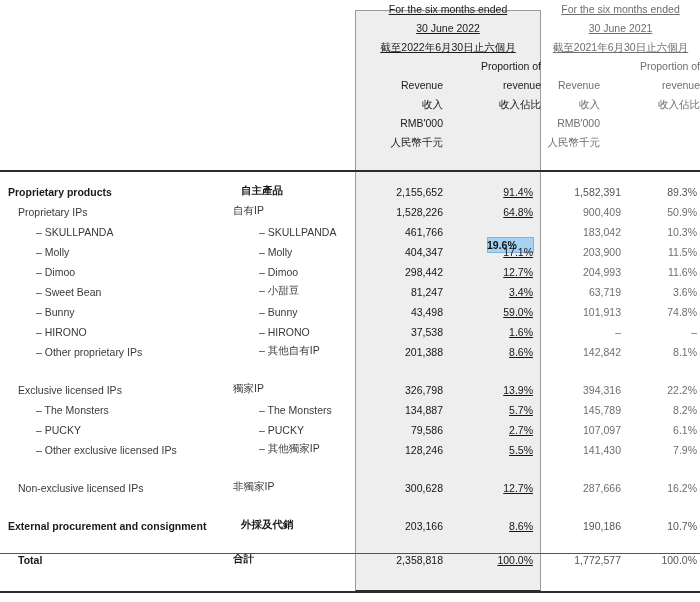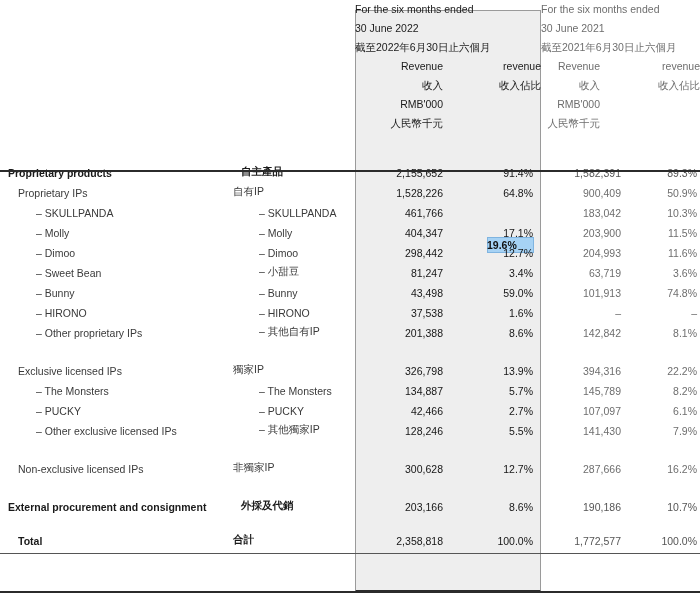--- a/index.html
+++ b/index.html
@@ -64,22 +64,24 @@
   
   .c-en   { width: 233px; }
   .c-zh   { width: 122px; }
   .c-rev22{ width:  88px; }
   .c-pro22{ width:  98px; }
   .c-rev21{ width:  80px; }
   .c-pro21{ width:  79px; }
 
   
   .hdr {
+    text-align: center;
     font-size: 10.5px;
     line-height: 19px;
+    text-decoration: underline;
   }
   .hdr-22 { color:#1a1a1a; font-weight: bold; }
   .hdr-21 { color:#6e6e6e; }
 
   .hdr-sub {
     text-align: right;
     line-height: 19px;
     font-size: 10.5px;
   }
   .hdr-sub-22 { color:#1a1a1a; font-weight: bold; padding-right: 14px; }
@@ -89,21 +91,21 @@
   
   tr.datarow { height: 20px; }
   tr.datarow.spacer { height: 18px; }
 
   td.lbl-en { text-align: left;  padding-left: 18px; }
   td.lbl-zh { text-align: left;  padding-left: 8px;  }
   td.lbl-en.ind { padding-left: 36px; }
   td.lbl-zh.ind { padding-left: 26px; }
 
   td.num22 { text-align: right; padding-right: 14px; color:#151515; font-weight: bold; }
-  td.num22.pct { padding-right: 8px; }
+  td.num22.pct { padding-right: 8px; text-decoration: underline; }
   td.num21 { text-align: right; padding-right: 21px; color:#6e6e6e; }
   td.num21.pct { padding-right: 3px; }
 
   tr.bold td.lbl-en, tr.bold td.lbl-zh { color:#1a1a1a; font-weight: bold; padding-left: 8px; }
   tr.bold td.num21 { color:#555; }
 
   
   tr.total { height: 38px; }
   tr.total td { vertical-align: bottom; padding-bottom: 4px; }
   tr.total td.lbl-en, tr.total td.lbl-zh { color:#1a1a1a; font-weight: bold; }
@@ -170,20 +172,28 @@
       </tr>
       <tr>
         <td></td>
           <td></td>
         <td colspan="2" class="hdr hdr-22">截至2022年6月30日止六個月</td>
         <td colspan="2" class="hdr hdr-21">截至2021年6月30日止六個月</td>
       </tr>
       <tr>
         <td></td>
           <td></td>
+        <td></td>
+        <td class="hdr-sub hdr-sub-22">Proportion of</td>
+        <td></td>
+        <td class="hdr-sub hdr-sub-21">Proportion of</td>
+      </tr>
+      <tr>
+        <td></td>
+          <td></td>
         <td class="hdr-sub hdr-sub-22">Revenue</td>
         <td class="hdr-sub hdr-sub-22">revenue</td>
         <td class="hdr-sub hdr-sub-21 rev">Revenue</td>
         <td class="hdr-sub hdr-sub-21">revenue</td>
       </tr>
       <tr>
         <td></td>
           <td></td>
         <td class="hdr-sub hdr-sub-22">收入</td>
         <td class="hdr-sub hdr-sub-22">收入佔比</td>
@@ -299,21 +309,21 @@
           <td class="lbl-en ind">– The Monsters</td>
           <td class="lbl-zh ind">– The Monsters</td>
           <td class="num22">134,887</td>
           <td class="num22 pct">5.7%</td>
           <td class="num21">145,789</td>
           <td class="num21 pct">8.2%</td>
         </tr>
         <tr class="datarow">
           <td class="lbl-en ind">– PUCKY</td>
           <td class="lbl-zh ind">– PUCKY</td>
-          <td class="num22">42,466</td>
+          <td class="num22">79,586</td>
           <td class="num22 pct">2.7%</td>
           <td class="num21">107,097</td>
           <td class="num21 pct">6.1%</td>
         </tr>
         <tr class="datarow">
           <td class="lbl-en ind">– Other exclusive licensed IPs</td>
           <td class="lbl-zh ind">– 其他獨家IP</td>
           <td class="num22">128,246</td>
           <td class="num22 pct">5.5%</td>
           <td class="num21">141,430</td>

